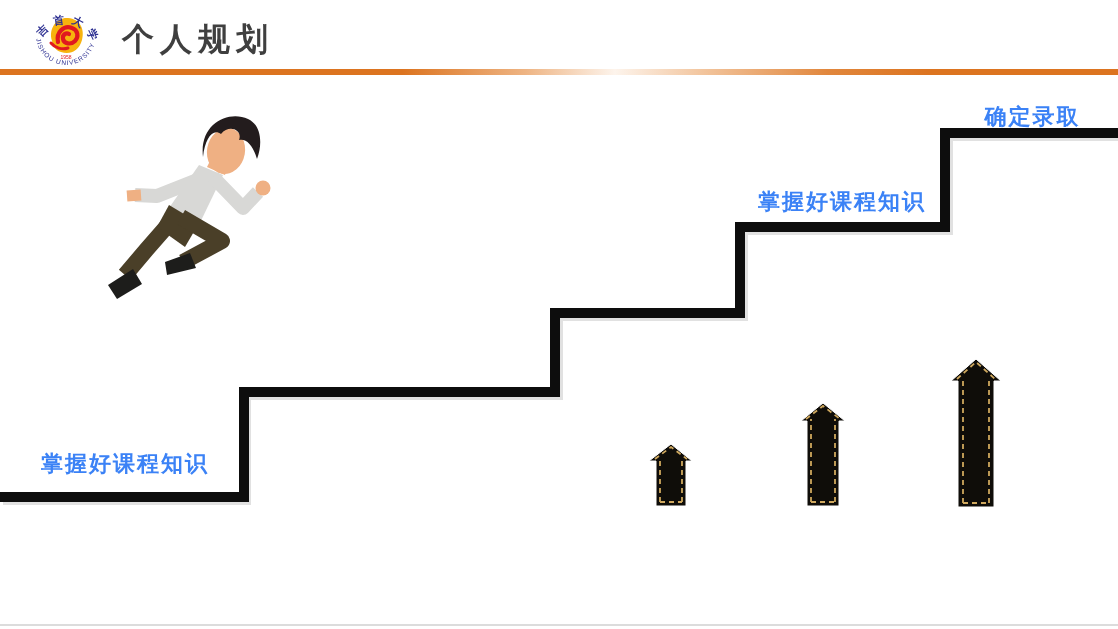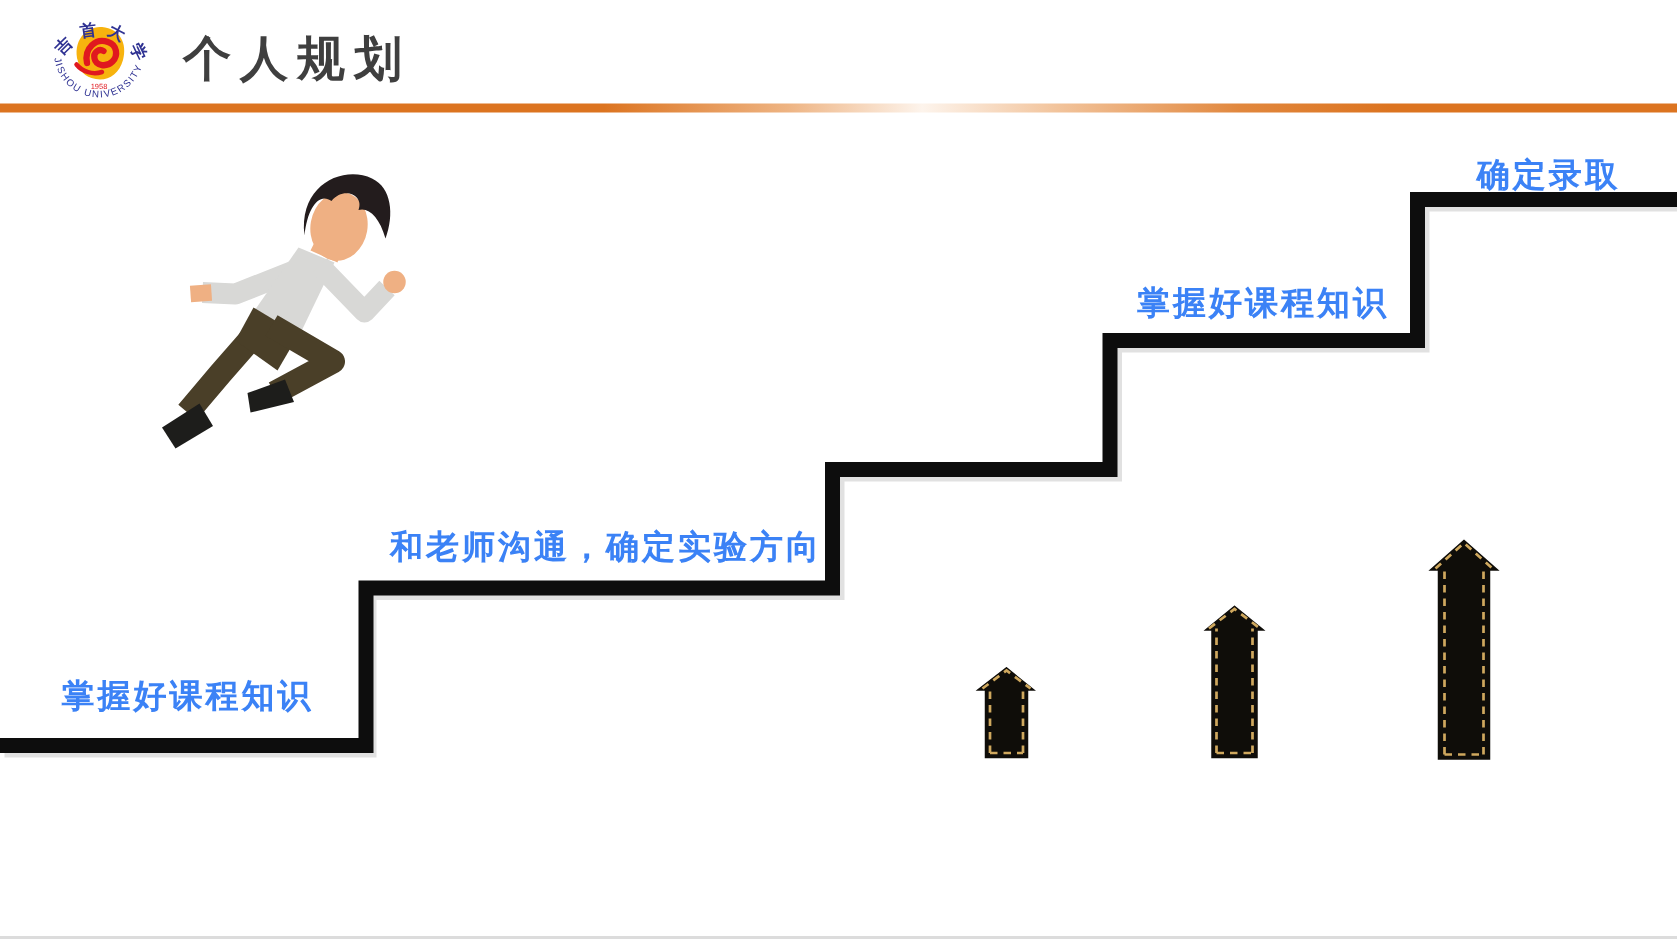--- a/index.html
+++ b/index.html
@@ -129,19 +129,18 @@
       <circle cx="168" cy="83" r="7.5" fill="#efb083"></circle>
 
       <polygon points="112,62 120,46 136,52 130,70" fill="#efb083"></polygon>
       <ellipse cx="131" cy="46" rx="19" ry="23" fill="#efb083" transform="rotate(10 131 46)"></ellipse>
 
       <path d="M108,52 C104,18 134,5 153,14 C166,20 168,38 162,54 C158,40 151,33 144,35 C148,25 134,19 126,29 C118,23 110,33 108,52 Z" fill="#231c1d"></path>
     </g>
   </svg>
 
   <div class="step-label s1">掌握好课程知识</div>
-  <div class="step-label s2">和老师沟通，确定实验方向</div>
   <div class="step-label s4">掌握好课程知识</div>
   <div class="step-label s5">确定录取</div>
 
   <div class="bottom-line"></div>
 
 </div>
 
 </body></html>

